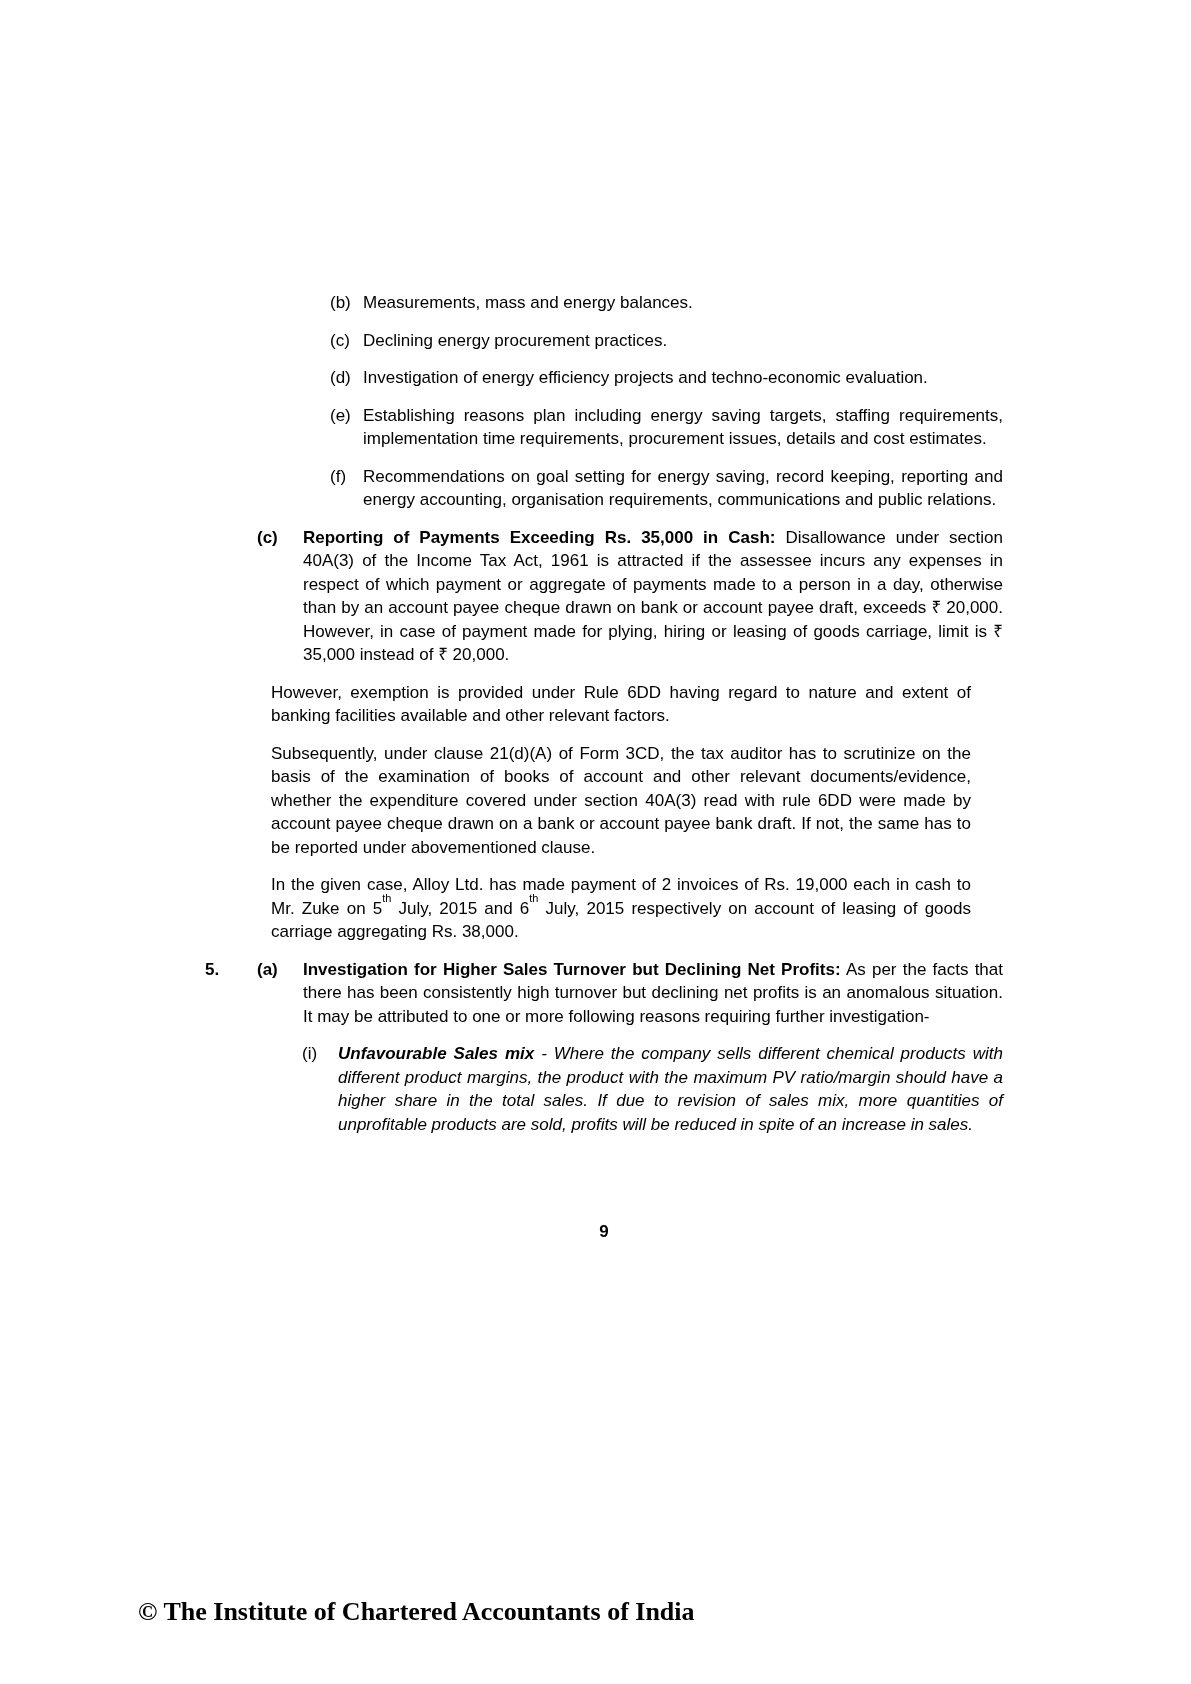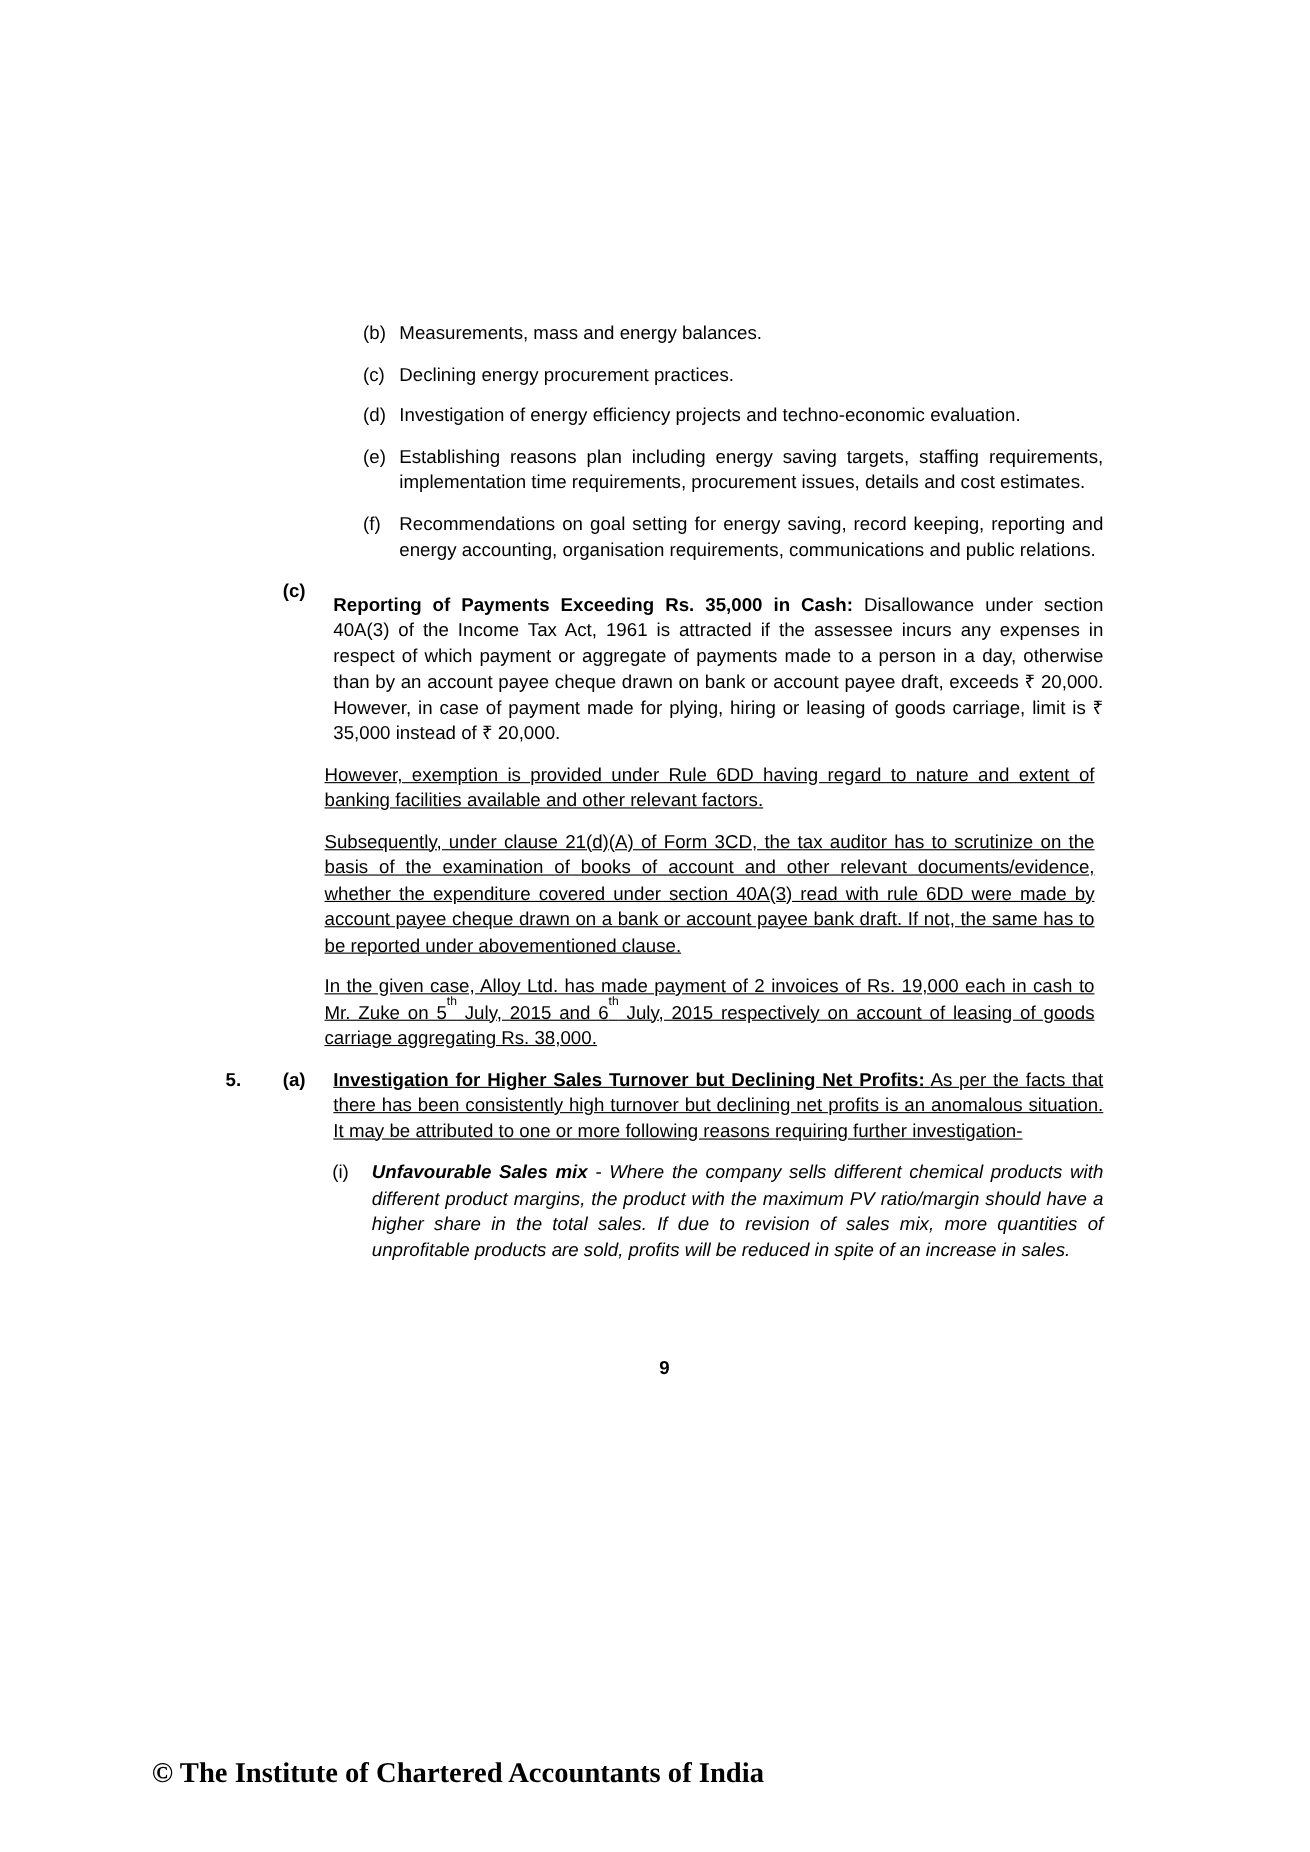--- a/index.html
+++ b/index.html
@@ -33,34 +33,33 @@
   .b { font-weight: bold; }
 
   
   .sub-item { margin-left: 125px; }
   .sub-item .lbl { flex: 0 0 33px; }
   .sub-item .txt { width: 640px; }
 
   
   .sec-c { margin-left: 52px; }
   .sec-c .lbl { flex: 0 0 46px; font-weight: bold; }
-  .sec-c .bodytxt { width: 700px; margin-top: 12px; }
+  .sec-c .bodytxt { width: 700px; }
 
   
   .cont-para {
-    margin: 0 0 14px 90px;
+    margin: 0 0 14px 66px;
     width: 700px;
     text-align: justify;
-    text-decoration: underline;
   }
 
   
   .sec-5 .num { flex: 0 0 52px; font-weight: bold; }
   .sec-5 .lbl { flex: 0 0 46px; font-weight: bold; }
-  .sec-5 .bodytxt { width: 700px; text-decoration: underline; }
+  .sec-5 .bodytxt { width: 700px; }
 
   
   .sub-i { margin-left: 97px; }
   .sub-i .lbl { flex: 0 0 36px; }
   .sub-i .txt { width: 665px; font-style: italic; }
 
   sup.ord {
     font-size: 11px;
     line-height: 0;
     position: relative;

